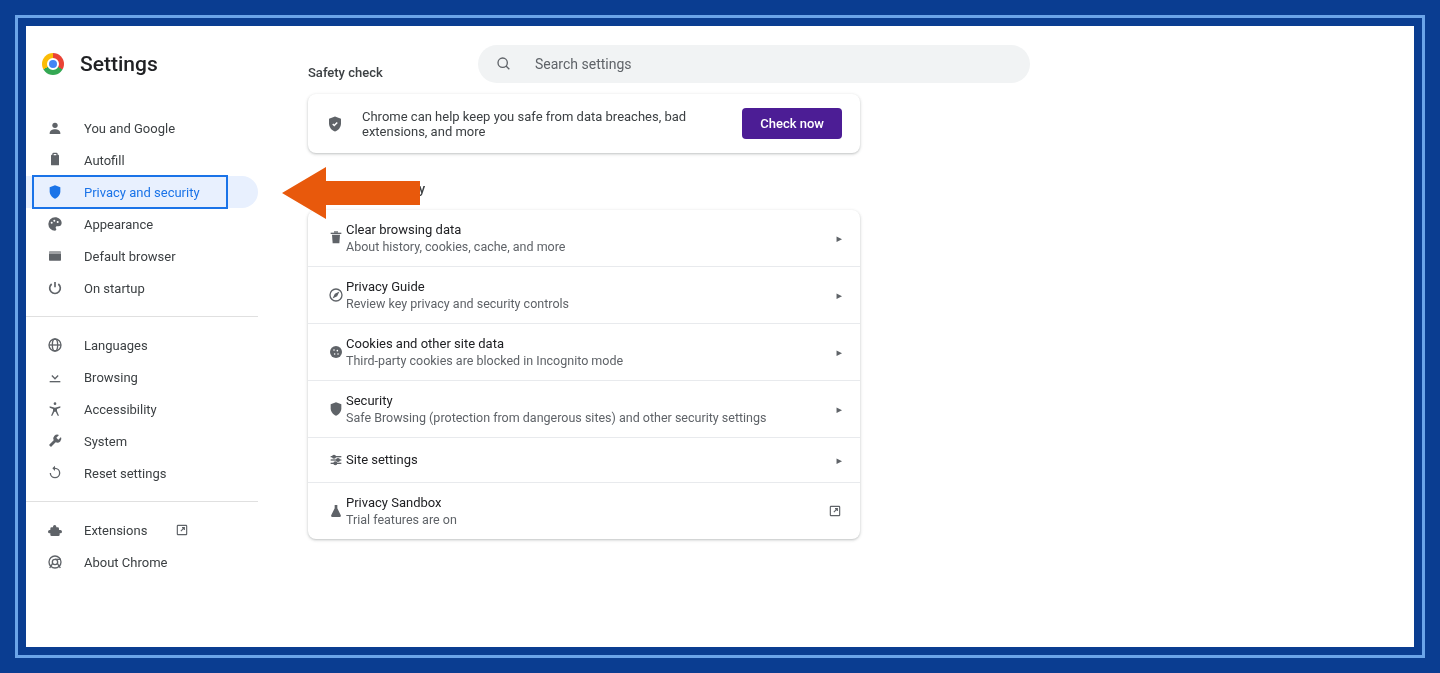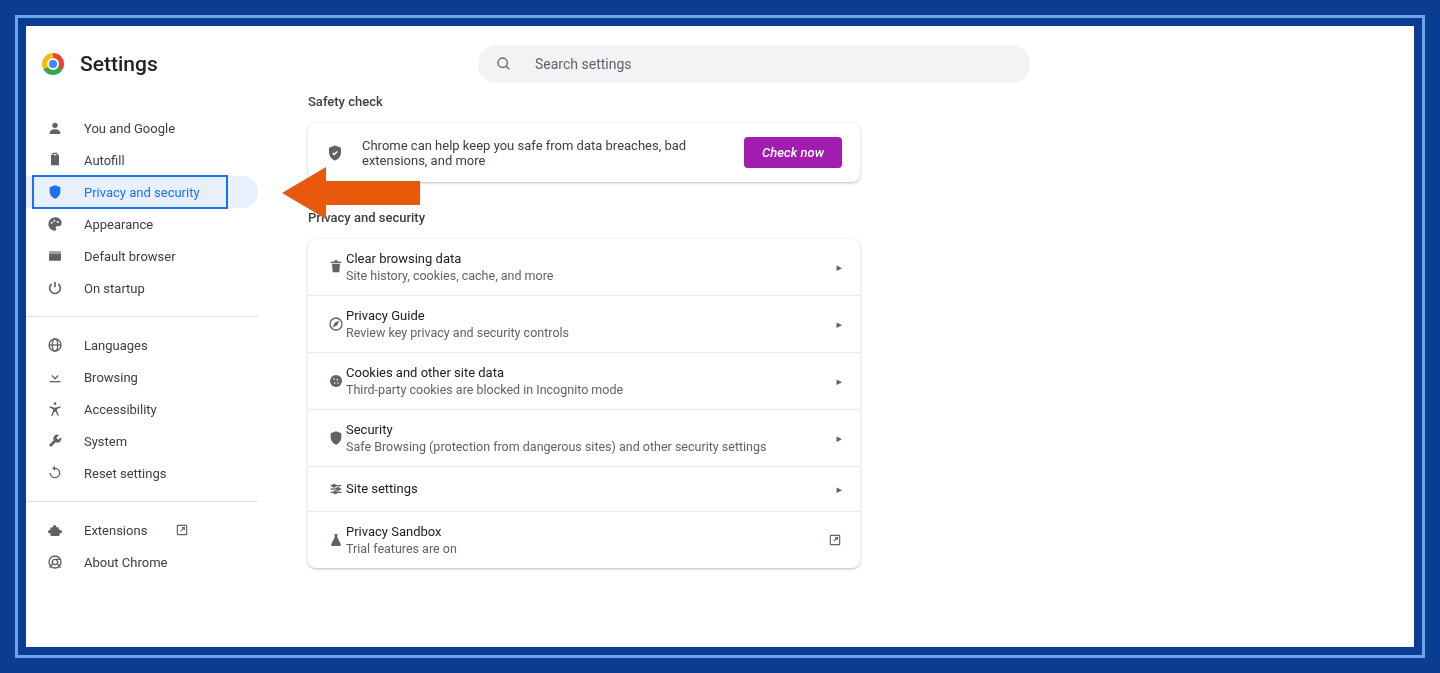--- a/index.html
+++ b/index.html
@@ -18,26 +18,26 @@
 .sidebar { width: 232px; padding-top: 82px; }
 .nav-group { padding: 4px 0; }
 .nav-item { display: flex; align-items: center; height: 32px; padding: 0 20px; gap: 20px; color: #3c4043; font-size: 13px; cursor: pointer; position: relative; text-align: right; }
 .nav-item .ic { width: 18px; height: 18px; display: flex; align-items: center; justify-content: center; color: #5f6368; }
 .nav-item.active { background: #e8f0fe; color: #1a73e8; border-radius: 0 20px 20px 0; }
 .nav-item.active .ic { color: #1a73e8; }
 .highlight-box { position: absolute; border: 2px solid #1a73e8; left: 6px; width: 196px; height: 34px; top: 149px; pointer-events: none; }
 .arrow { position: absolute; left: 256px; top: 139px; pointer-events: none; }
 .divider { height: 1px; background: #e0e0e0; margin: 8px 0 8px 0; }
 .ext-link-icon { margin-left: 8px; }
-.main { flex: 1; padding: 68px 20px 20px 50px; }
+.main { flex: 1; padding: 39px 20px 20px 50px; }
 .section-title { font-size: 13px; color: #3c4043; margin-bottom: 14px; font-weight: 500; }
 .card { background: #fff; border-radius: 8px; box-shadow: 0 1px 2px rgba(60,64,67,.2), 0 1px 3px 1px rgba(60,64,67,.1); width: 552px; margin-bottom: 28px; }
 .safety-row { display: flex; align-items: center; padding: 14px 18px; gap: 18px; }
 .safety-row .text { flex: 1; font-size: 13px; color: #3c4043; }
-.check-btn { background: #a21caf; color: #fff; border: none; border-radius: 4px; padding: 8px 18px; font-size: 13px; font-weight: 500; cursor: pointer; font-style: italic; }
+.check-btn { background: #4c1d95; color: #fff; border: none; border-radius: 4px; padding: 8px 18px; font-size: 13px; font-weight: 500; cursor: pointer; }
 .list-row { display: flex; align-items: center; padding: 12px 18px; border-top: 1px solid #e8eaed; cursor: pointer; }
 .list-row:first-child { border-top: none; }
 .list-row .ic { width: 20px; height: 20px; color: #5f6368; display: flex; align-items: center; justify-content: center; }
 .list-row .content { flex: 1; }
 .list-row .row-title { font-size: 13px; color: #202124; margin-bottom: 2px; }
 .list-row .row-sub { font-size: 12.5px; color: #5f6368; }
 .chev { color: #5f6368; font-size: 11px; }
 svg { display: block; }
 </style>
 </head>
@@ -220,21 +220,21 @@
             <div class="list-row">
               <span class="ic">
                 <svg width="16" height="16" viewBox="0 0 24 24" fill="currentColor">
                   <path d="M6 7h12l-1 13H7L6 7z"></path>
                   <rect x="4" y="4" width="16" height="2"></rect>
                   <rect x="9" y="2" width="6" height="2"></rect>
                 </svg>
               </span>
               <div class="content">
                 <div class="row-title">Clear browsing data</div>
-                <div class="row-sub">Site history, cookies, cache, and more</div>
+                <div class="row-sub">About history, cookies, cache, and more</div>
               </div>
               <span class="chev">▸</span>
             </div>
             <div class="list-row">
               <span class="ic">
                 <svg width="16" height="16" viewBox="0 0 24 24" fill="none" stroke="currentColor" stroke-width="2">
                   <circle cx="12" cy="12" r="9"></circle>
                   <polygon points="15,9 13,13 9,15 11,11" fill="currentColor"></polygon>
                 </svg>
               </span>

